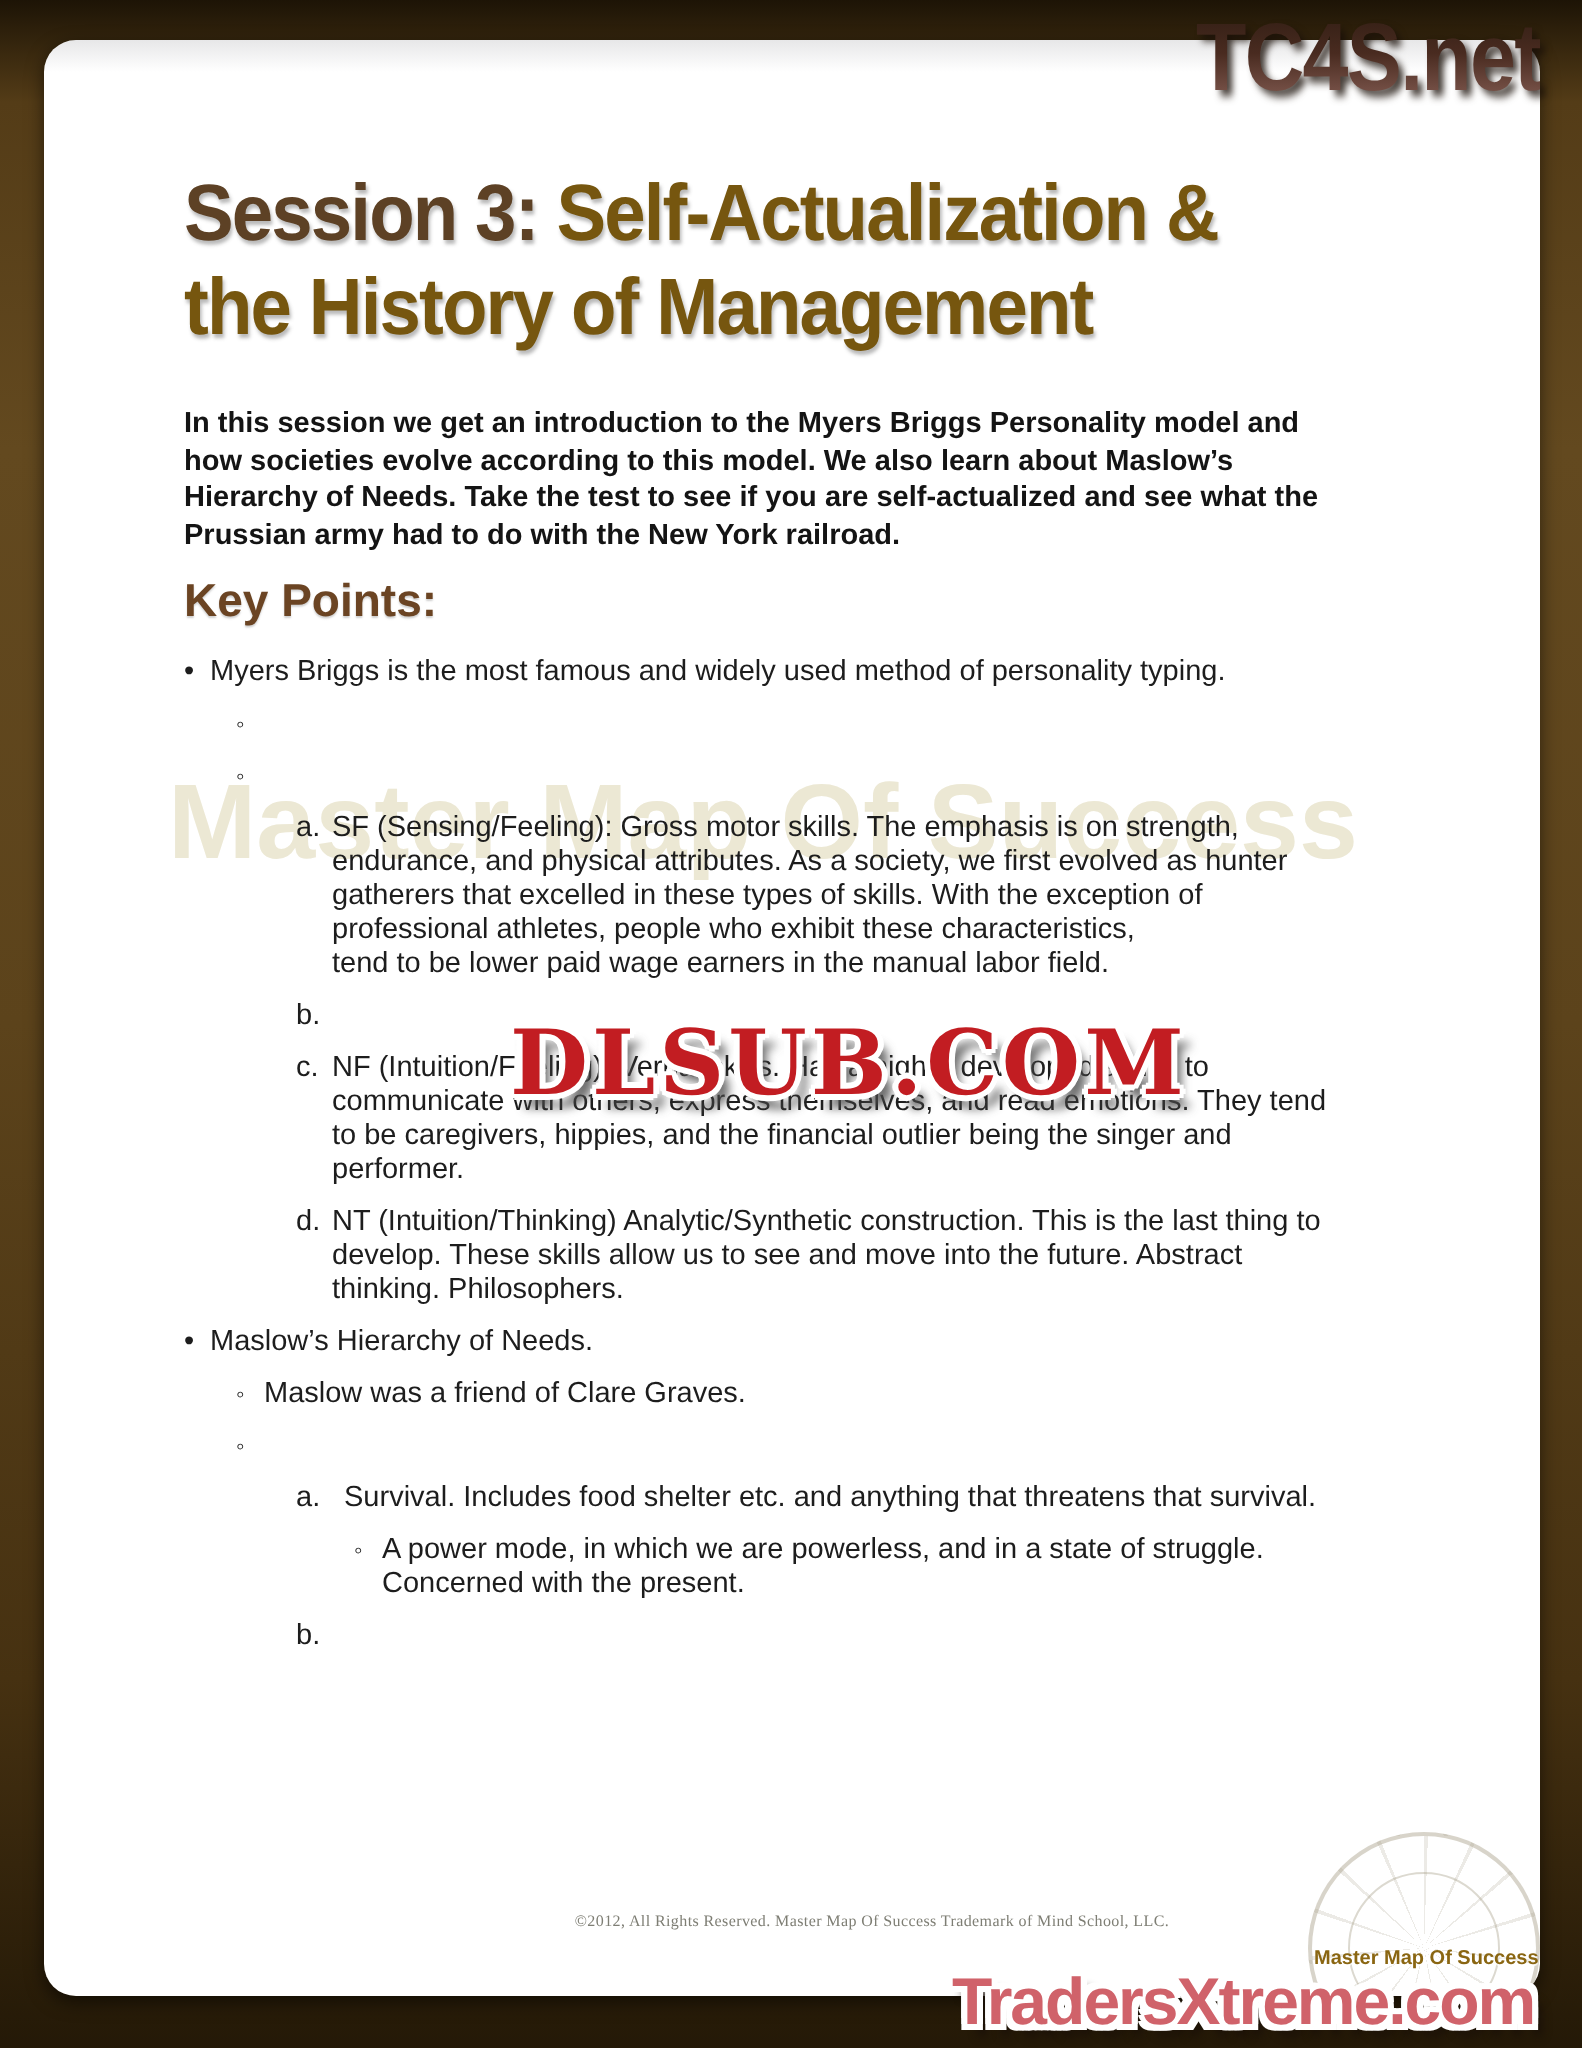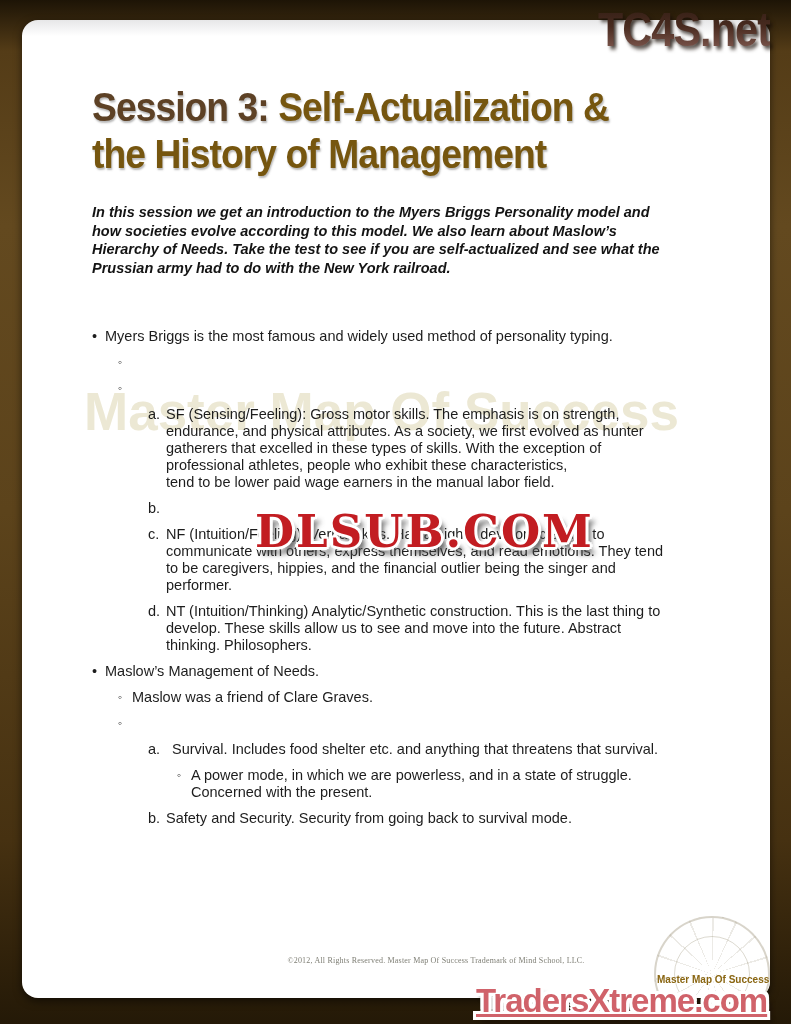--- a/index.html
+++ b/index.html
@@ -21,38 +21,38 @@
     .wm-tc4s{background:linear-gradient(180deg,#2e1c12 0%,#492b20 45%,#8e655c 100%);
       -webkit-background-clip:text;background-clip:text;color:transparent;
       text-shadow:none;filter:drop-shadow(3px 3px 2px rgba(25,15,8,.8));}
   }
   .wm-dlsub{left:255px;top:490px;z-index:4;font-family:"DejaVu Serif",serif;
     font-size:45px;letter-spacing:2px;color:#c21d22;
     text-shadow:-2px -2px 0 #fff,2px -2px 0 #fff,-2px 2px 0 #fff,2px 2px 0 #fff,
       -3px 0 0 #fff,3px 0 0 #fff,0 -3px 0 #fff,0 3px 0 #fff,5px 7px 5px rgba(75,75,75,.8);margin-top:15px;}
   .wm-traders{left:476px;top:982px;z-index:5;font-size:33px;letter-spacing:-1px;color:#d0626a;
     text-shadow:-3px -3px 0 #fff,3px -3px 0 #fff,-3px 3px 0 #fff,3px 3px 0 #fff,
-      -3px 0 0 #fff,3px 0 0 #fff,0 -3px 0 #fff,0 3px 0 #fff,5px 6px 4px rgba(25,15,8,.9);text-decoration:underline;}
+      -3px 0 0 #fff,3px 0 0 #fff,0 -3px 0 #fff,0 3px 0 #fff,5px 6px 4px rgba(25,15,8,.9);}
   .wm-seal-label{left:657px;top:974px;z-index:4;font-size:10px;letter-spacing:0;color:#8a6612;
     text-shadow:0 1px 0 rgba(255,255,255,.7);}
   .seal{position:absolute;left:632px;top:896px;width:112px;height:112px;border-radius:50%;
     border:2px solid rgba(168,160,138,.45);
     background:repeating-conic-gradient(rgba(160,152,130,.20) 0deg 2deg,rgba(255,255,255,0) 2deg 24deg);}
   .seal::after{content:"";position:absolute;left:18px;top:18px;right:18px;bottom:18px;
     border-radius:50%;border:1px solid rgba(168,160,138,.4);}
   
   .content{position:absolute;left:0;top:0;width:641px;height:1024px;z-index:3;}
   .title{position:absolute;left:92px;top:84px;font-size:40px;font-weight:bold;
     line-height:47px;letter-spacing:-1px;white-space:pre;
     transform:scaleX(.93);transform-origin:left top;
     text-shadow:1px 2px 2px rgba(100,100,100,.45);}
   .t-brown{color:#5d4125;}
   .t-gold{color:#76560f;}
   .intro{position:absolute;left:92px;top:203px;font-size:14.5px;font-weight:bold;
-    line-height:18.5px;color:#141414;white-space:pre;font-style:italic;}
+    line-height:18.5px;color:#141414;white-space:pre;}
   .keypoints{position:absolute;left:92px;top:287px;font-size:23px;font-weight:bold;
     color:#6b4423;text-shadow:0 1px 1px rgba(120,120,120,.35);}
   .list{position:absolute;left:92px;top:328px;width:648px;font-size:14.5px;
     line-height:17px;color:#1d1d1d;}
   .li{display:flex;margin-bottom:9px;}
   .mk{flex:none;}
   .tx{white-space:pre;}
   .l1 .mk{width:13px;}
   .l2{margin-left:26px;}  .l2 .mk{width:14px;font-size:12px;}
   .l3{margin-left:56px;}  .l3 .mk{width:18px;}
@@ -74,20 +74,21 @@
 
   <div class="content">
 
     <div class="title"><span class="t-brown">Session 3: </span><span class="t-gold">Self-Actualization &amp;</span><br><span class="t-gold">the History of Management</span></div>
 
     <div class="intro">In this session we get an introduction to the Myers Briggs Personality model and
 how societies evolve according to this model. We also learn about Maslow’s
 Hierarchy of Needs. Take the test to see if you are self-actualized and see what the
 Prussian army had to do with the New York railroad.</div>
 
+    <div class="keypoints">Key Points:</div>
 
     <div class="list">
       <div class="li l1">
           <span class="mk">•</span>
           <span class="tx">Myers Briggs is the most famous and widely used method of personality typing.</span>
         </div>
       <div class="li l2">
           <span class="mk">◦</span>
         </div>
       <div class="li l2">
@@ -112,41 +113,40 @@
 performer.</span>
         </div>
       <div class="li l3">
           <span class="mk">d.</span>
           <span class="tx">NT (Intuition/Thinking) Analytic/Synthetic construction. This is the last thing to
 develop. These skills allow us to see and move into the future. Abstract
 thinking. Philosophers.</span>
         </div>
       <div class="li l1">
           <span class="mk">•</span>
-          <span class="tx">Maslow’s Management of Needs.</span>
+          <span class="tx">Maslow’s Hierarchy of Needs.</span>
         </div>
       <div class="li l2">
           <span class="mk">◦</span>
           <span class="tx">Maslow was a friend of Clare Graves.</span>
         </div>
       <div class="li l2">
           <span class="mk">◦</span>
         </div>
       <div class="li l3 wide">
           <span class="mk">a.</span>
           <span class="tx">Survival. Includes food shelter etc. and anything that threatens that survival.</span>
         </div>
       <div class="li l4">
           <span class="mk">◦</span>
           <span class="tx">A power mode, in which we are powerless, and in a state of struggle.
 Concerned with the present.</span>
         </div>
       <div class="li l3">
           <span class="mk">b.</span>
-          <span class="tx">Safety and Security. Security from going back to survival mode.</span>
         </div>
     </div>
 
     <div class="footer">©2012, All Rights Reserved. Master Map Of Success Trademark of Mind School, LLC.</div>
   </div>
 
   <div class="wm wm-tc4s">TC4S.net</div>
   <div class="wm wm-dlsub">DLSUB.COM</div>
   <div class="wm wm-seal-label">Master Map Of Success</div>
   <div class="wm wm-traders">TradersXtreme.com</div>

